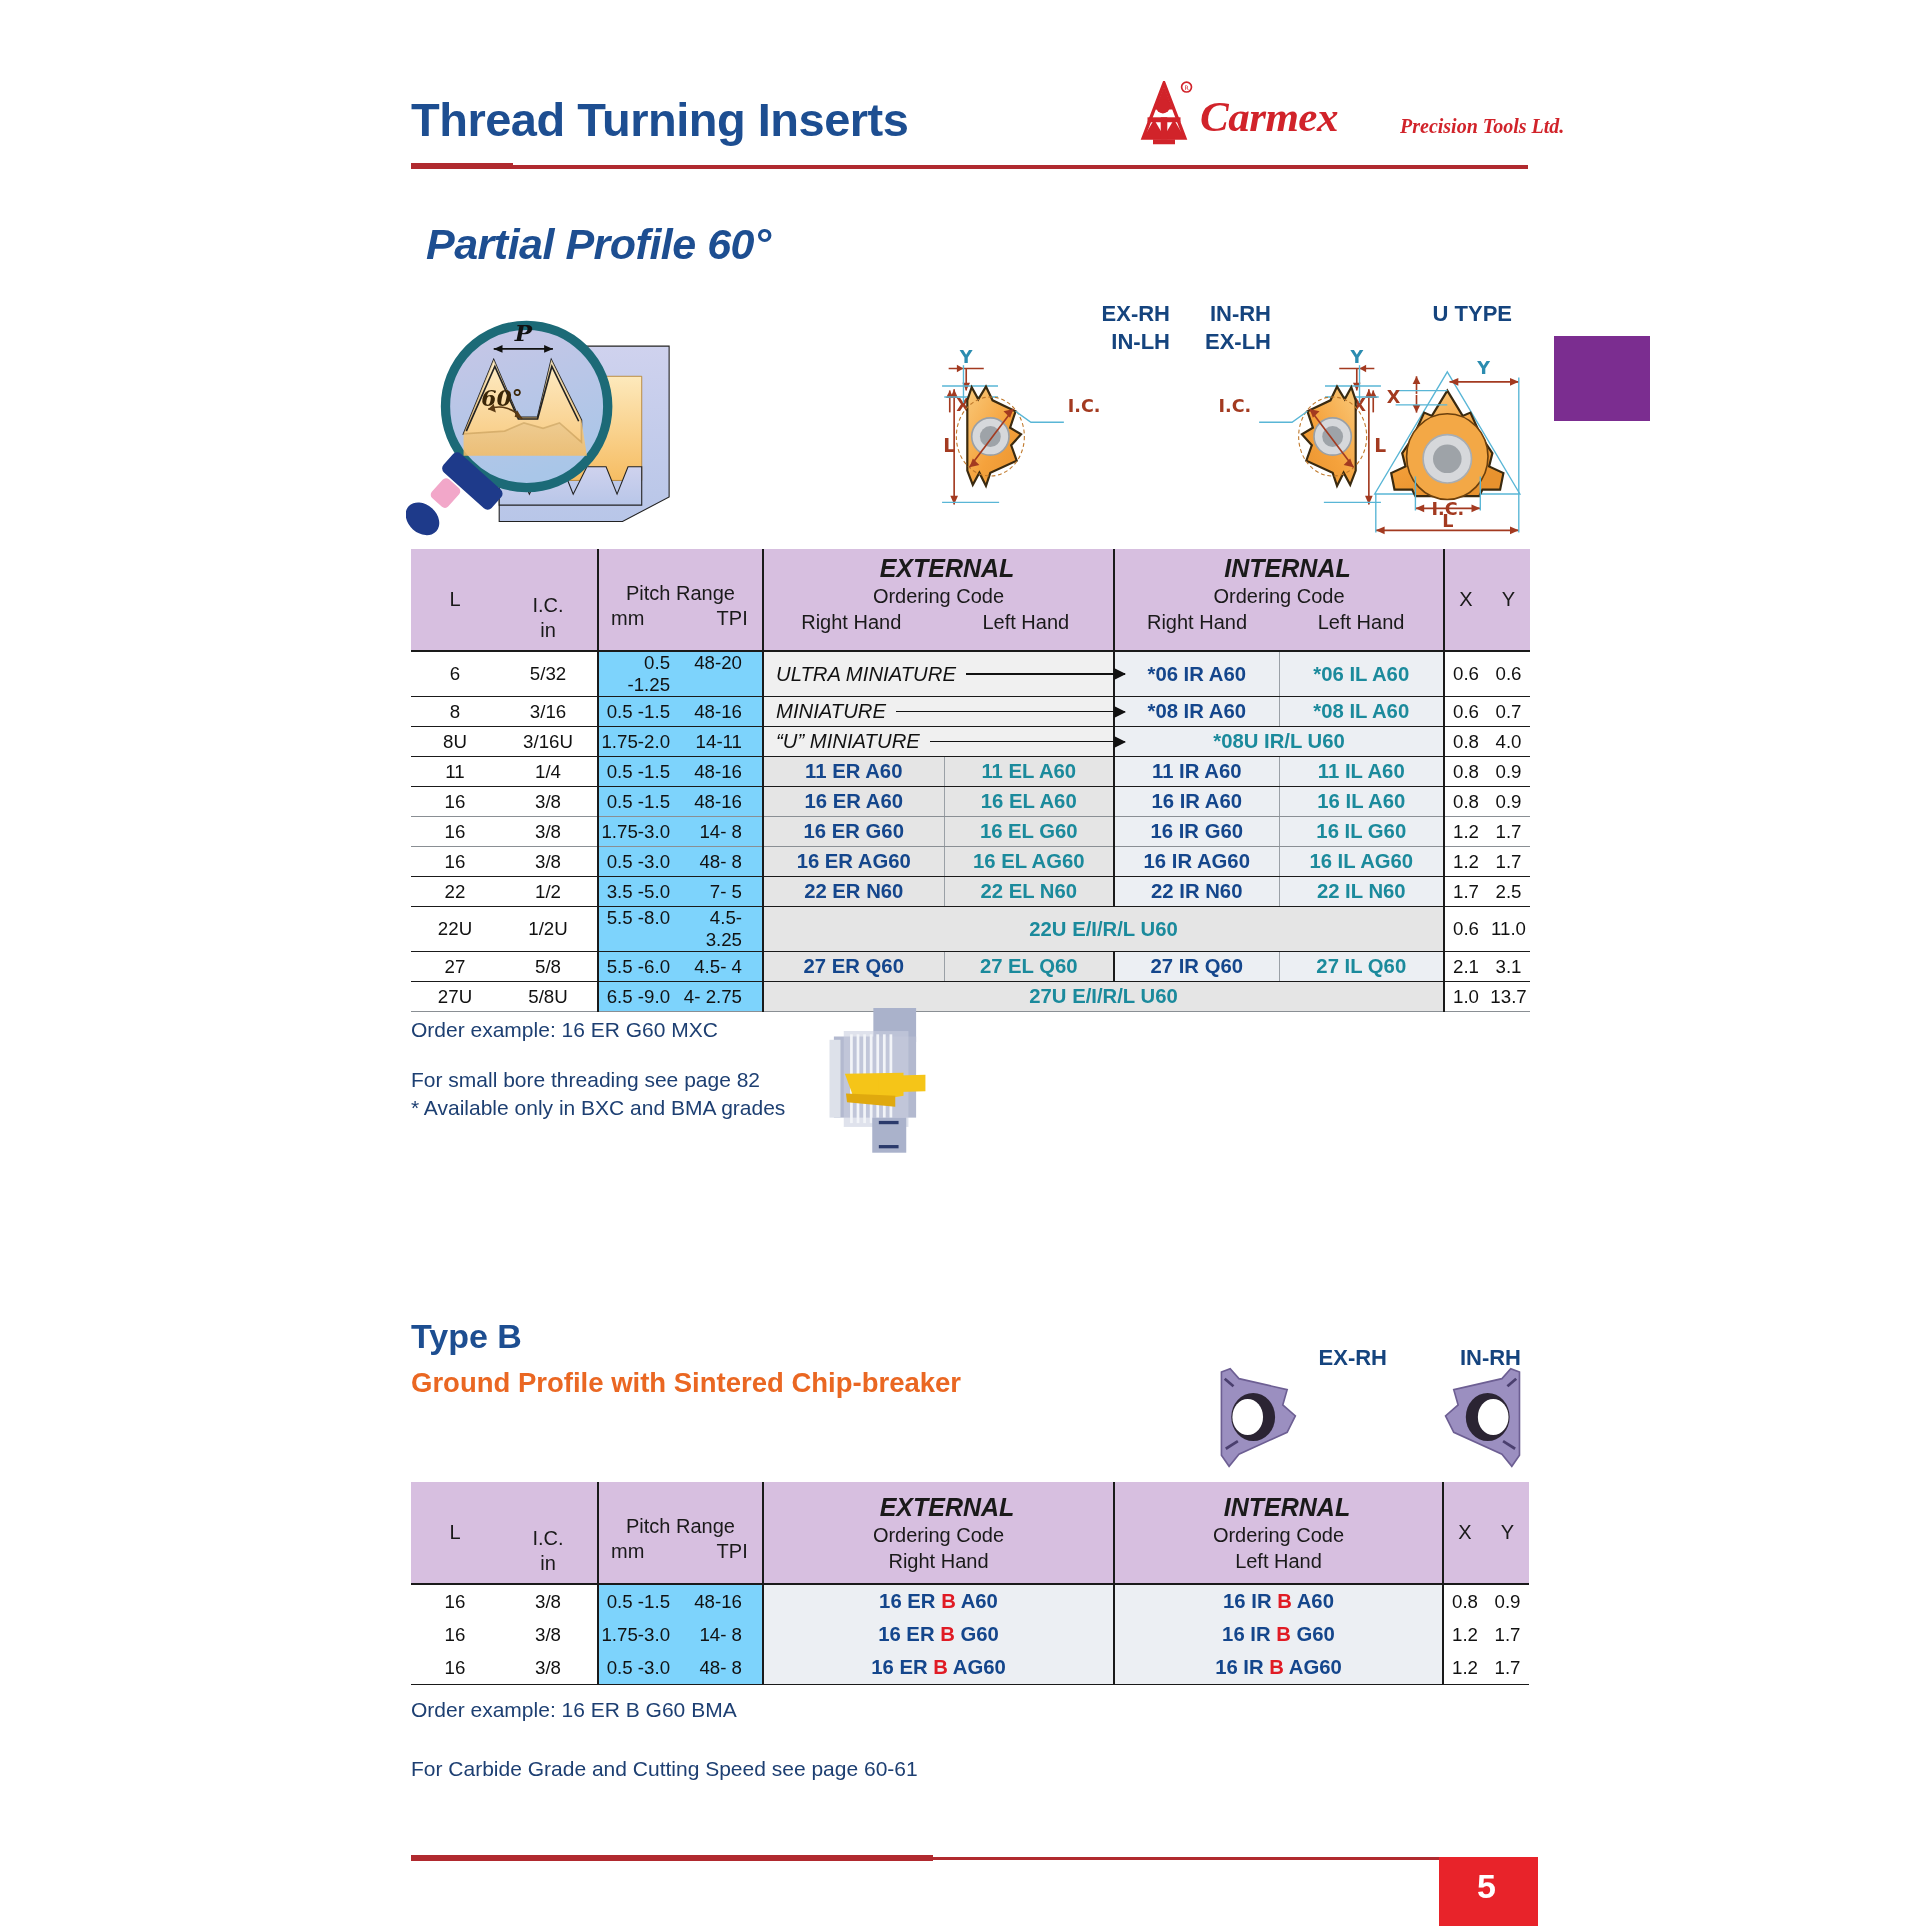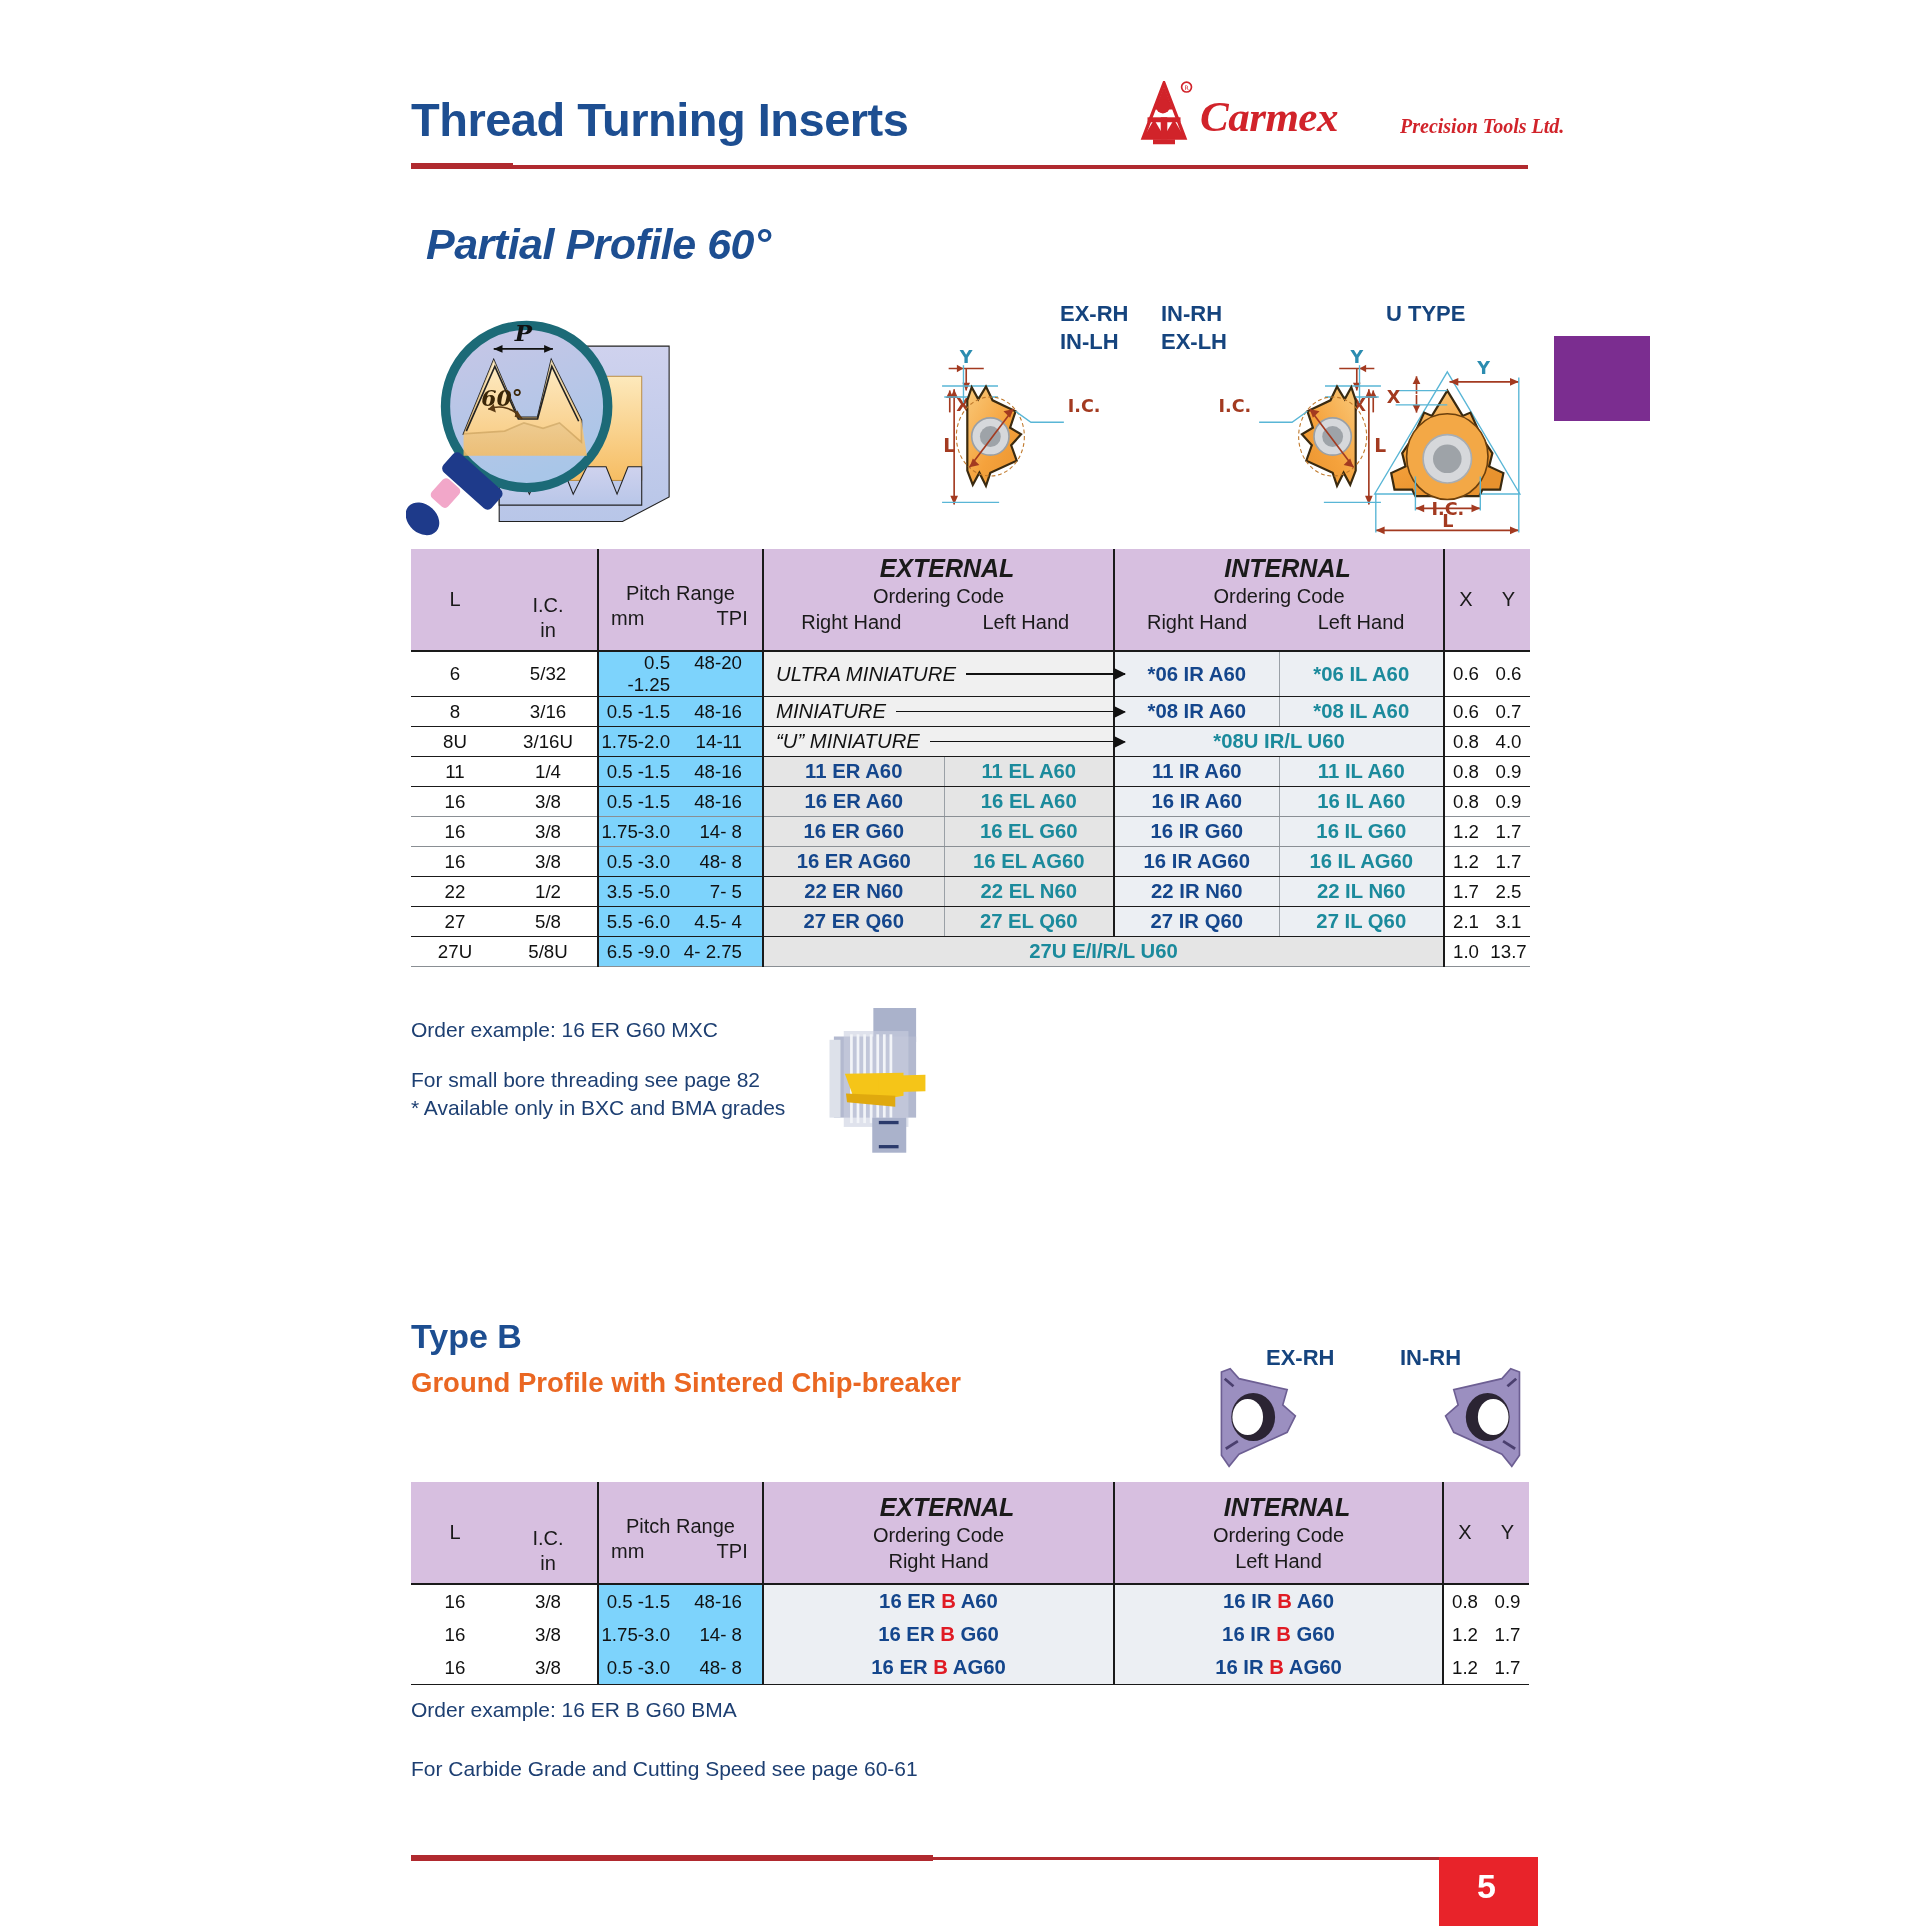--- a/index.html
+++ b/index.html
@@ -53,21 +53,21 @@
     font-size:27.5px;font-weight:bold;color:#ea6722;white-space:nowrap;
   }
 
   
   .illus{position:absolute;left:406px;top:316px;width:307px;height:222px;}
 
   
   .diag{position:absolute;}
   .diag-lbl{
     position:absolute;font-size:22px;font-weight:bold;color:#15447e;
-    white-space:nowrap;text-align:left;
+    white-space:nowrap;text-align:right;
   }
   .purple-swatch{
     position:absolute;left:1554px;top:336px;width:96px;height:85px;
     background:#7b2d90;
   }
 
   
   .tbl{position:absolute;border-collapse:collapse;table-layout:fixed;}
   .tbl td, .tbl th{
     padding:0;margin:0;font-size:18.7px;color:#111;
@@ -520,20 +520,33 @@
             </div>
           </td>
           <td class="rowcell c-ext vline-heavy hline"><span class="code-blue">22 ER N60</span></td>
           <td class="rowcell c-ext vline-light hline"><span class="code-teal">22 EL N60</span></td>
           <td class="rowcell c-int vline-heavy hline"><span class="code-blue">22 IR N60</span></td>
           <td class="rowcell c-int vline-light hline"><span class="code-teal">22 IL N60</span></td>
           <td class="rowcell c-plain vline-heavy hline">1.7</td>
           <td class="rowcell c-plain hline">2.5</td>
         </tr>
         <tr>
+          <td class="rowcell c-plain hline" style="height:29px;">22U</td>
+          <td class="rowcell c-plain hline">1/2U</td>
+          <td class="rowcell c-pitch vline-heavy hline">
+            <div class="pitch-pair">
+              <span class="pm">5.5 -8.0</span>
+              <span class="pt">4.5- 3.25</span>
+            </div>
+          </td>
+          <td class="rowcell c-ext vline-heavy hline" colspan="4"><span class="code-teal">22U E/I/R/L U60</span></td>
+          <td class="rowcell c-plain vline-heavy hline">0.6</td>
+          <td class="rowcell c-plain hline">11.0</td>
+        </tr>
+        <tr>
           <td class="rowcell c-plain hline" style="height:29px;">27</td>
           <td class="rowcell c-plain hline">5/8</td>
           <td class="rowcell c-pitch vline-heavy hline">
             <div class="pitch-pair">
               <span class="pm">5.5 -6.0</span>
               <span class="pt">4.5- 4</span>
             </div>
           </td>
           <td class="rowcell c-ext vline-heavy hline"><span class="code-blue">27 ER Q60</span></td>
           <td class="rowcell c-ext vline-light hline"><span class="code-teal">27 EL Q60</span></td>

